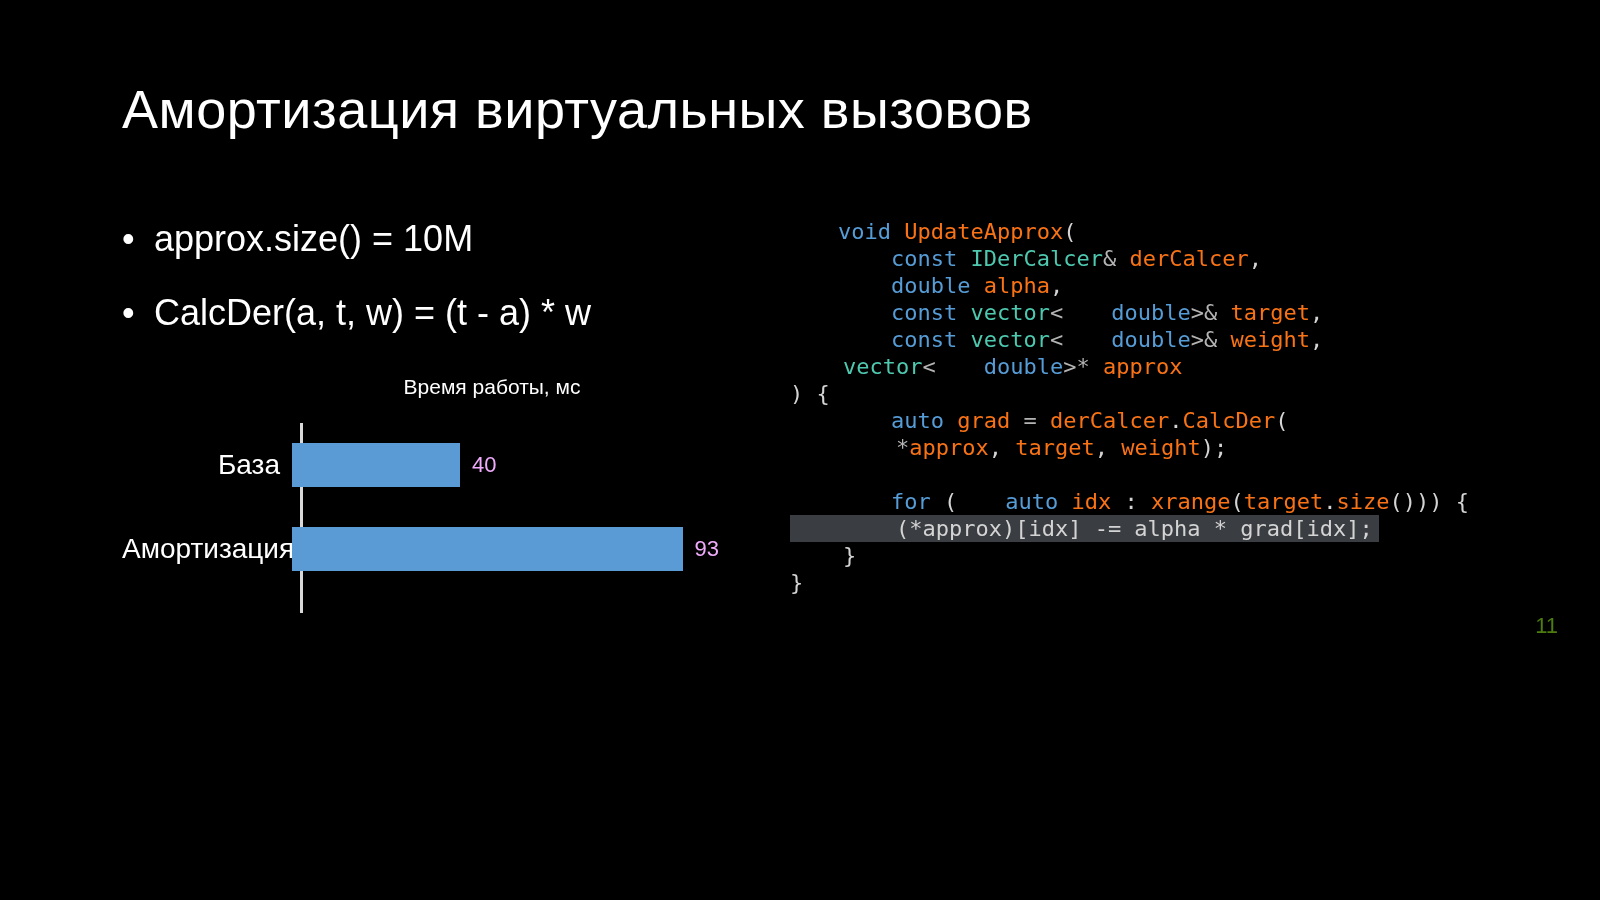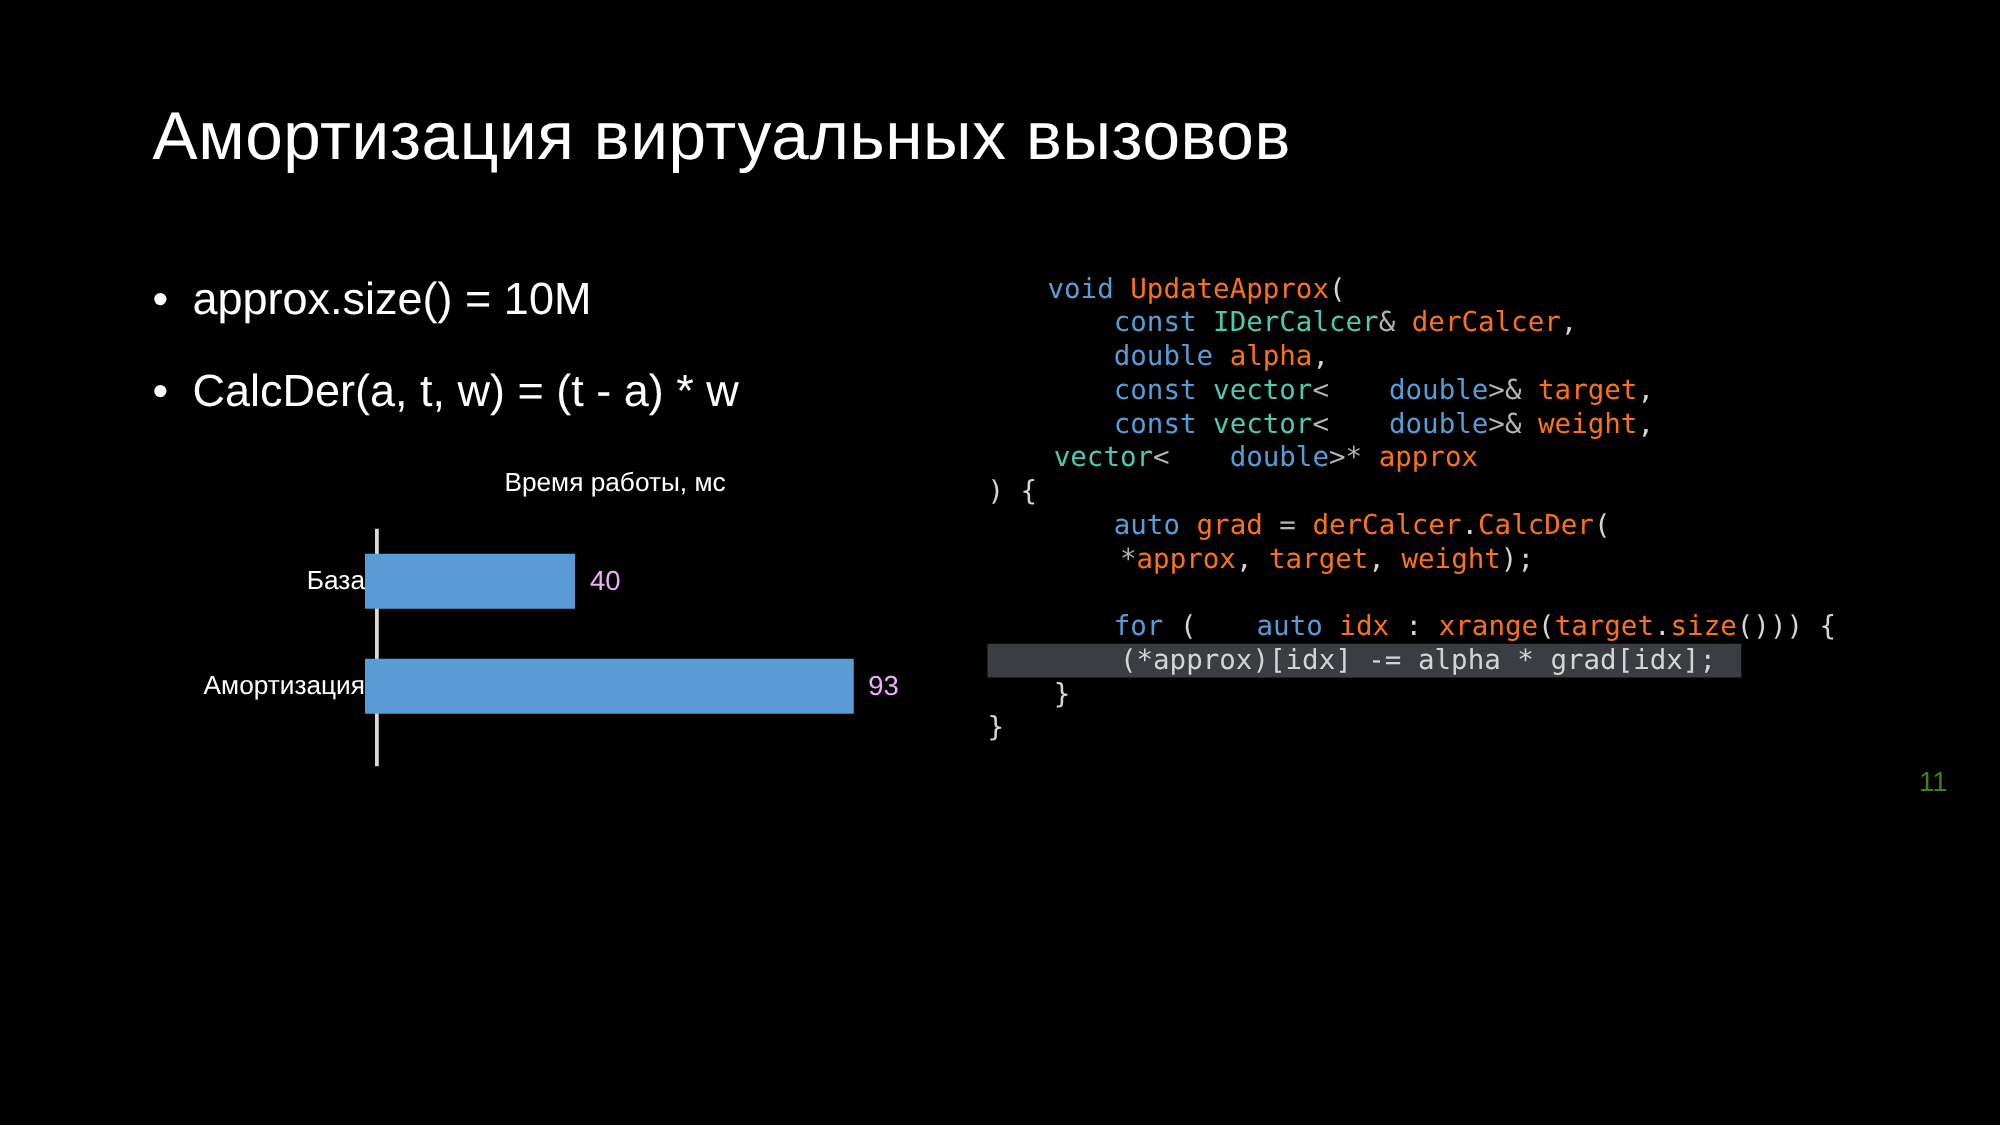--- a/index.html
+++ b/index.html
@@ -78,22 +78,22 @@
     right: 0;
     height: 44px;
     display: flex;
     align-items: center;
   }
   .bar-row-0 { top: 20px; }
   .bar-row-1 { top: 104px; }
   .bar-cat {
     width: 170px;
     text-align: right;
-    font-size: 21px;
-    padding-right: 0;
+    font-size: 28px;
+    padding-right: 12px;
     box-sizing: border-box;
   }
   .bar {
     height: 44px;
     background: #5b9bd5;
   }
   .bar-val {
     font-size: 22px;
     color: #f0abfc;
     margin-left: 12px;
@@ -110,21 +110,21 @@
     white-space: pre;
   }
   .tok-kw   { color: #569cd6; margin-left: 48px; }
   .tok-type { color: #4ec9b0; }
   .tok-id   { color: #f97316; }
   .tok-op   { color: #b4b4b4; }
   .tok-p    { color: #d4d4d4; }
   .hl-line {
     background: #3a3d41;
     display: inline-block;
-    padding-right: 20px;
+    padding-right: 6px;
   }
 
   .page-num {
     position: absolute;
     right: 42px;
     bottom: 28px;
     font-size: 22px;
     color: #4d7c0f;
   }
 </style>

